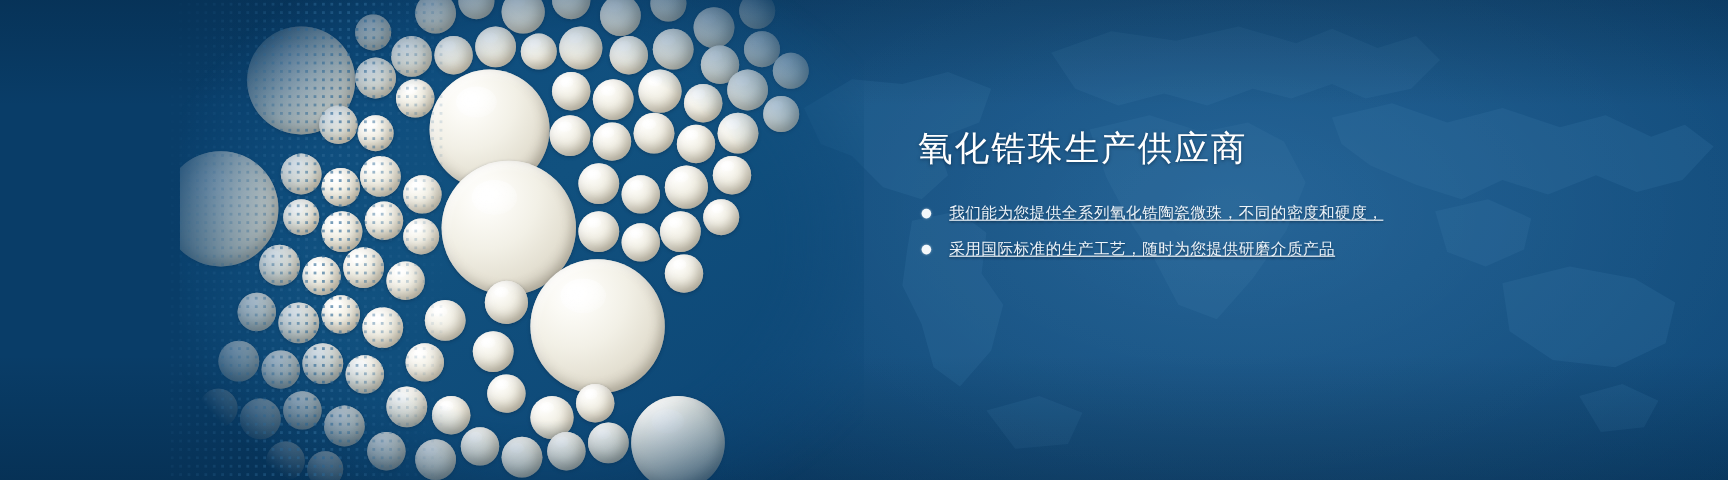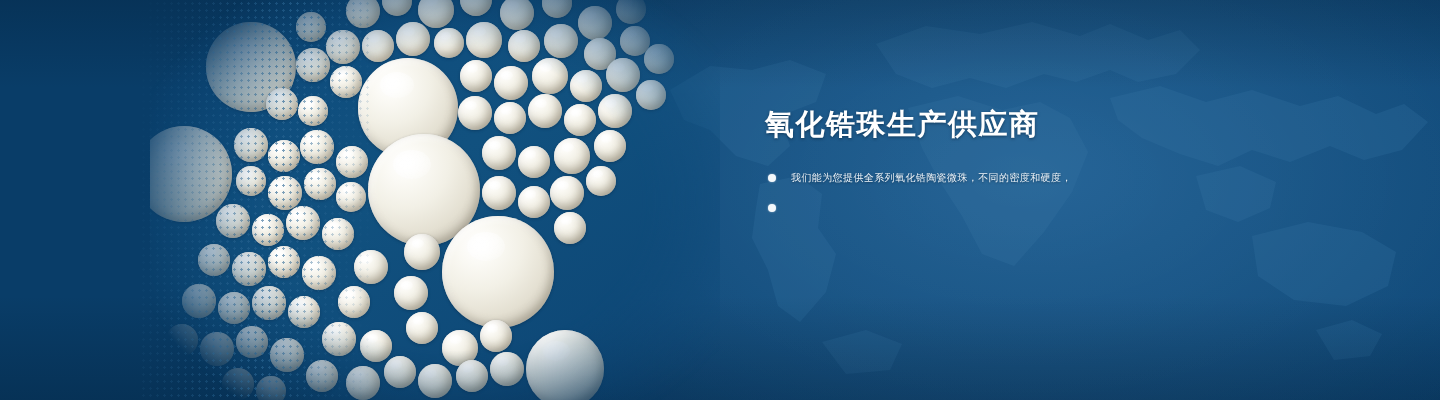--- a/index.html
+++ b/index.html
@@ -61,29 +61,30 @@
     position:absolute;left:140px;top:0;width:230px;height:400px;pointer-events:none;
     background-image:radial-gradient(#2a6592 1.25px, rgba(0,0,0,0) 1.3px);
     background-size:7px 7px;
     -webkit-mask-image:linear-gradient(95deg, rgba(0,0,0,0) 0%, rgba(0,0,0,.35) 26%, rgba(0,0,0,.85) 58%, rgba(0,0,0,.25) 86%, rgba(0,0,0,0) 100%);
     mask-image:linear-gradient(95deg, rgba(0,0,0,0) 0%, rgba(0,0,0,.35) 26%, rgba(0,0,0,.85) 58%, rgba(0,0,0,.25) 86%, rgba(0,0,0,0) 100%);
     opacity:.75;
   }
   
   .copy{position:absolute;left:765px;top:104px;width:600px;}
   .headline{
-    color:#ffffff;font-size:29px;line-height:40px;font-weight:700;
+    color:#ffffff;font-size:29px;line-height:40px;font-weight:400;
     letter-spacing:1.5px;white-space:nowrap;
     text-shadow:0 1px 3px rgba(3,26,48,.55);
   }
   .bullets{margin:22px 0 0 0;padding:0;list-style:none;}
   .bullets li{
     position:relative;padding-left:26px;margin-bottom:6px;
-    color:#eef4f9;font-size:10px;line-height:24px;letter-spacing:.4px;
+    color:#eef4f9;font-size:13px;line-height:24px;letter-spacing:.4px;
     text-shadow:0 1px 2px rgba(3,26,48,.5);
+    text-decoration:underline;
   }
   .dot{
     position:absolute;left:3px;top:8px;width:8px;height:8px;border-radius:50%;
     background:#f4f8fb;box-shadow:0 0 2px rgba(255,255,255,.55);
   }
   .bullets li .l2{display:block;}
 </style>
 </head>
 <body>
 
@@ -217,17 +218,18 @@
   <div class="copy">
     <div class="headline">氧化锆珠生产供应商</div>
 
     <ul class="bullets">
       <li>
         <span class="dot"></span>
         <span>我们能为您提供全系列氧化锆陶瓷微珠，不同的密度和硬度，</span>
       </li>
       <li>
         <span class="dot"></span>
+        <span>采用国际标准的生产工艺，随时为您提供研磨介质产品</span>
       </li>
     </ul>
   </div>
 
 </div>
 
 </body></html>

